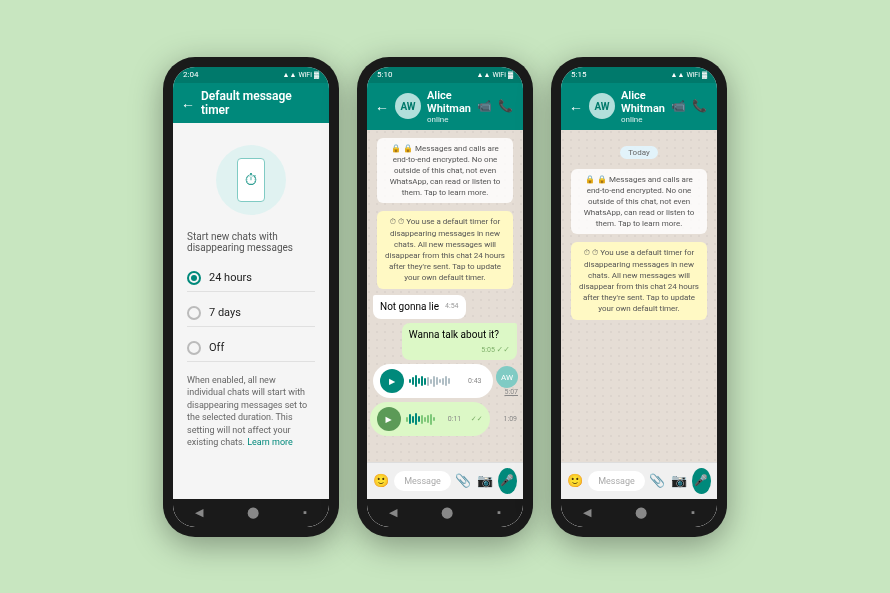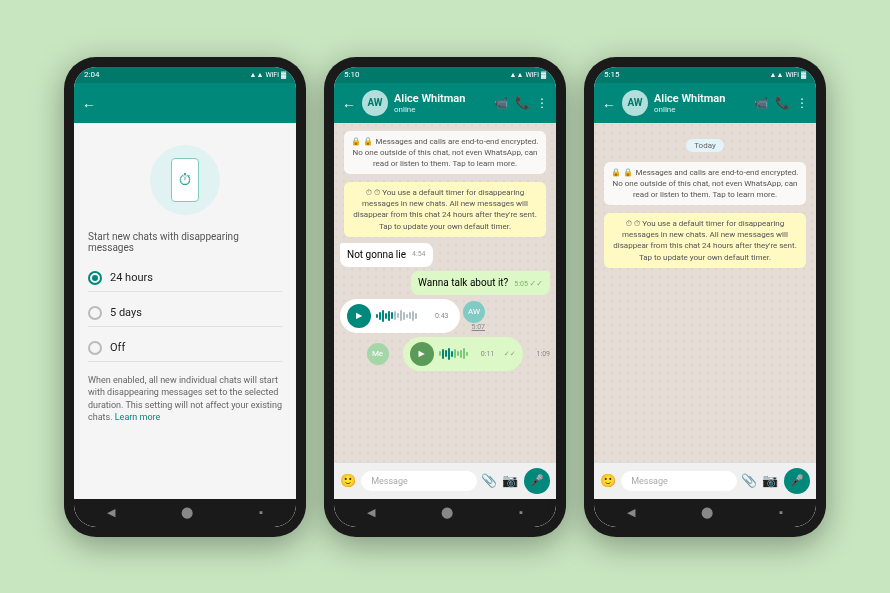--- a/index.html
+++ b/index.html
@@ -15,21 +15,21 @@
     }
     .scene {
       display: flex;
       gap: 18px;
       align-items: center;
       justify-content: center;
       padding: 20px;
     }
     
     .phone {
-      width: 242px;
+      width: 176px;
       height: 480px;
       background: #1a1a1a;
       border-radius: 32px;
       padding: 10px;
       box-shadow: 0 8px 32px rgba(0,0,0,0.35);
       position: relative;
       display: flex;
       flex-direction: column;
     }
     .phone-screen {
@@ -357,40 +357,41 @@
         <span>2:04</span>
         <div class="status-icons">
           <span>▲▲</span>
           <span>WiFi</span>
           <span>▓</span>
         </div>
       </div>
 
       <div class="top-bar">
         <span class="back-arrow">←</span>
+        <span class="title">Default message timer</span>
       </div>
 
       <div class="settings-content">
         <div class="timer-illustration">
           <div class="circle-bg">
             <div class="phone-mini">
               <span style="font-size:16px;color:#00897b;">⏱</span>
             </div>
           </div>
         </div>
         <div class="settings-label">Start new chats with disappearing messages</div>
         <div class="radio-option">
           <div class="radio-circle selected">
             <div class="radio-dot"></div>
           </div>
           <span>24 hours</span>
         </div>
         <div class="radio-option">
           <div class="radio-circle"></div>
-          <span>5 days</span>
+          <span>7 days</span>
         </div>
         <div class="radio-option">
           <div class="radio-circle"></div>
           <span>Off</span>
         </div>
         <div class="settings-footer">
           <span>When enabled, all new individual chats will start with disappearing messages set to the selected duration. This setting will not affect your existing chats.</span>
           <span class="learn-more">Learn more</span>
         </div>
       </div>

